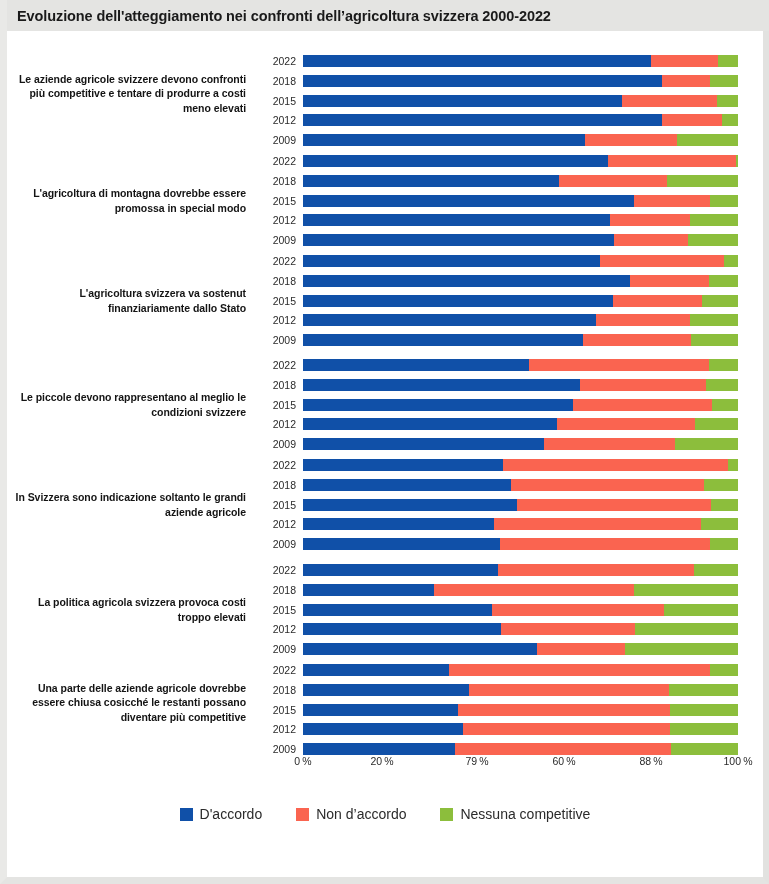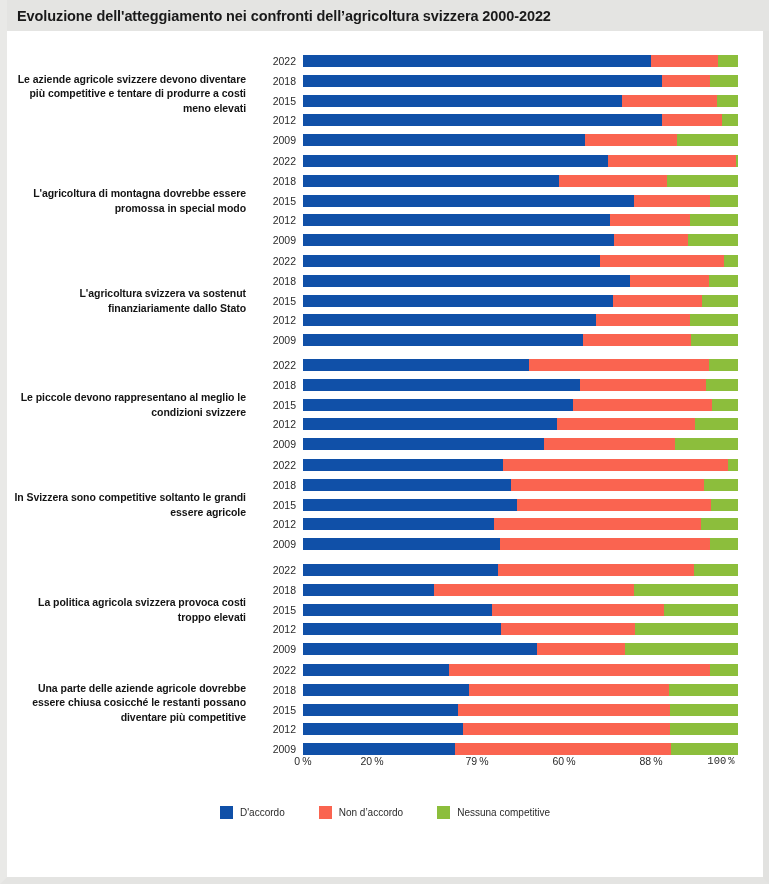--- a/index.html
+++ b/index.html
@@ -138,38 +138,38 @@
     display: flex;
     align-items: center;
     gap: 7px;
   }
   .legend-swatch {
     width: 13px;
     height: 13px;
     display: block;
   }
   .legend-label {
-    font-size: 10px;
+    font-size: 14px;
     color: #2b2b2b;
     white-space: nowrap;
   }
 </style>
 </head>
 <body>
 
 <div class="page">
 
   <div class="title-bar">
     <div class="title-text">Evoluzione dell'atteggiamento nei confronti dell’agricoltura svizzera 2000-2022</div>
   </div>
 
   <div class="plot-area">
     <div id="groups-container">
         <div class="group" style="top: 24px; height: 91.2px;">
-          <div class="group-label" style="top: 17.2px;">Le aziende agricole svizzere devono diventare più competitive e tentare di produrre a costi meno elevati</div>
+          <div class="group-label" style="top: 17.2px;">Le aziende agricole svizzere devono confronti più competitive e tentare di produrre a costi meno elevati</div>
           <div class="rows">
             <div class="row" style="position: absolute; top: 0px; left: 0px; width: 756px;">
               <div class="row-year">2022</div>
               <div class="bar" title="2022" style="left: 296px; width: 435px;">
                 <div class="seg seg-agree" style="width: 348px;"></div>
                 <div class="seg seg-disagree" style="width: 66.99px;"></div>
                 <div class="seg seg-none" style="width: 20.01px;"></div>
               </div>
             </div>
             <div class="row" style="position: absolute; top: 19.8px; left: 0px; width: 756px;">
@@ -335,21 +335,21 @@
               <div class="row-year">2009</div>
               <div class="bar" title="2009" style="left: 296px; width: 435px;">
                 <div class="seg seg-agree" style="width: 240.99px;"></div>
                 <div class="seg seg-disagree" style="width: 130.935px;"></div>
                 <div class="seg seg-none" style="width: 63.075px;"></div>
               </div>
             </div>
           </div>
         </div>
         <div class="group" style="top: 428px; height: 91.2px;">
-          <div class="group-label" style="top: 31.4px;">In Svizzera sono competitive soltanto le grandi essere agricole</div>
+          <div class="group-label" style="top: 31.4px;">In Svizzera sono indicazione soltanto le grandi aziende agricole</div>
           <div class="rows">
             <div class="row" style="position: absolute; top: 0px; left: 0px; width: 756px;">
               <div class="row-year">2022</div>
               <div class="bar" title="2022" style="left: 296px; width: 435px;">
                 <div class="seg seg-agree" style="width: 200.1px;"></div>
                 <div class="seg seg-disagree" style="width: 224.895px;"></div>
                 <div class="seg seg-none" style="width: 10.005px;"></div>
               </div>
             </div>
             <div class="row" style="position: absolute; top: 19.8px; left: 0px; width: 756px;">
@@ -473,25 +473,25 @@
                 <div class="seg seg-disagree" style="width: 216.195px;"></div>
                 <div class="seg seg-none" style="width: 66.99px;"></div>
               </div>
             </div>
           </div>
         </div>
       </div>
 
     <div class="axis" id="axis">
         <div class="tick" style="left: 296px;">0 %</div>
-        <div class="tick" style="left: 365px;">20 %</div>
+        <div class="tick" style="left: 375px;">20 %</div>
         <div class="tick" style="left: 470px;">79 %</div>
         <div class="tick" style="left: 557px;">60 %</div>
         <div class="tick" style="left: 644px;">88 %</div>
-        <div class="tick" style="left: 714px; font-family: Liberation Mono, monospace;">100 %</div>
+        <div class="tick" style="left: 731px;">100 %</div>
       </div>
 
     <div class="legend" id="legend">
         <div class="legend-item">
           <span class="legend-swatch" style="background: rgb(16, 80, 168);"></span>
           <span class="legend-label">D'accordo</span>
         </div>
         <div class="legend-item">
           <span class="legend-swatch" style="background: rgb(250, 100, 80);"></span>
           <span class="legend-label">Non d’accordo</span>

